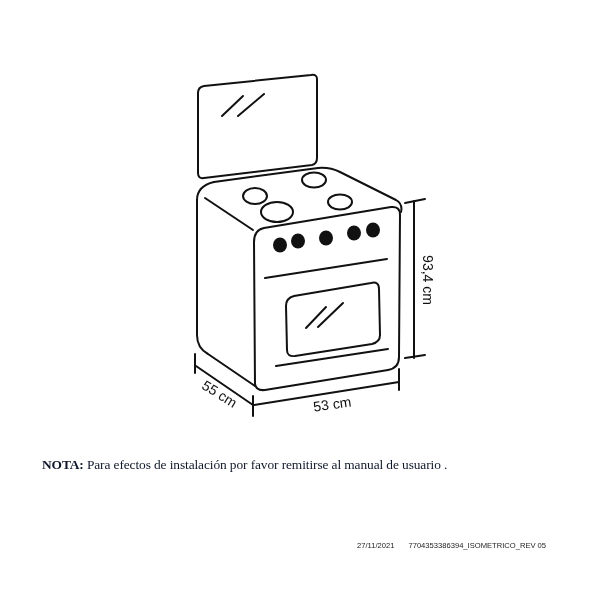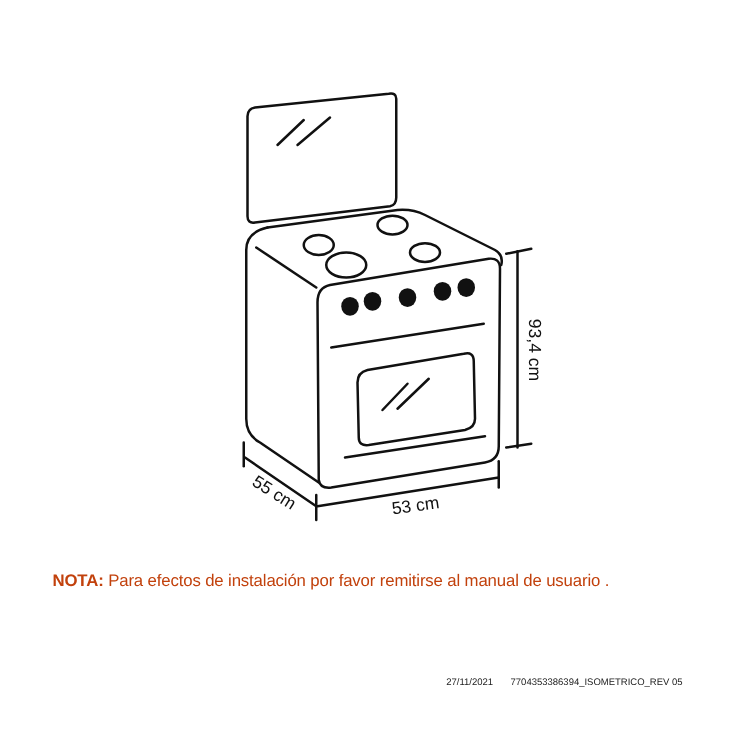--- a/index.html
+++ b/index.html
@@ -1,21 +1,21 @@
 <!DOCTYPE html>
 <html><head>
   <meta charset="utf-8">
   <style>
     html, body { margin: 0; padding: 0; background: #ffffff; }
     body { width: 600px; height: 600px; position: relative; overflow: hidden; font-family: "Liberation Sans", sans-serif; color: #111; }
     #drawing { position: absolute; left: 0; top: 0; width: 600px; height: 600px; }
     .dim-label { font-family: "Liberation Sans", sans-serif; font-size: 14px; fill: #111; }
     .note {
       position: absolute; left: 42px; top: 457px;
-      font-family: Liberation Sans, sans-serif; font-size: 13.4px; color: #c2410c; white-space: nowrap;
+      font-family: Liberation Serif, serif; font-size: 13.4px; color: #0f172a; white-space: nowrap;
       letter-spacing: -0.1px;
     }
     .note b { font-weight: bold; }
     .footer {
       position: absolute; left: 357px; top: 541px;
       font-family: "Liberation Sans", sans-serif; font-size: 7.6px; color: #222; white-space: nowrap;
     }
     .footer span + span { margin-left: 14px; }
   </style>
 </head>

